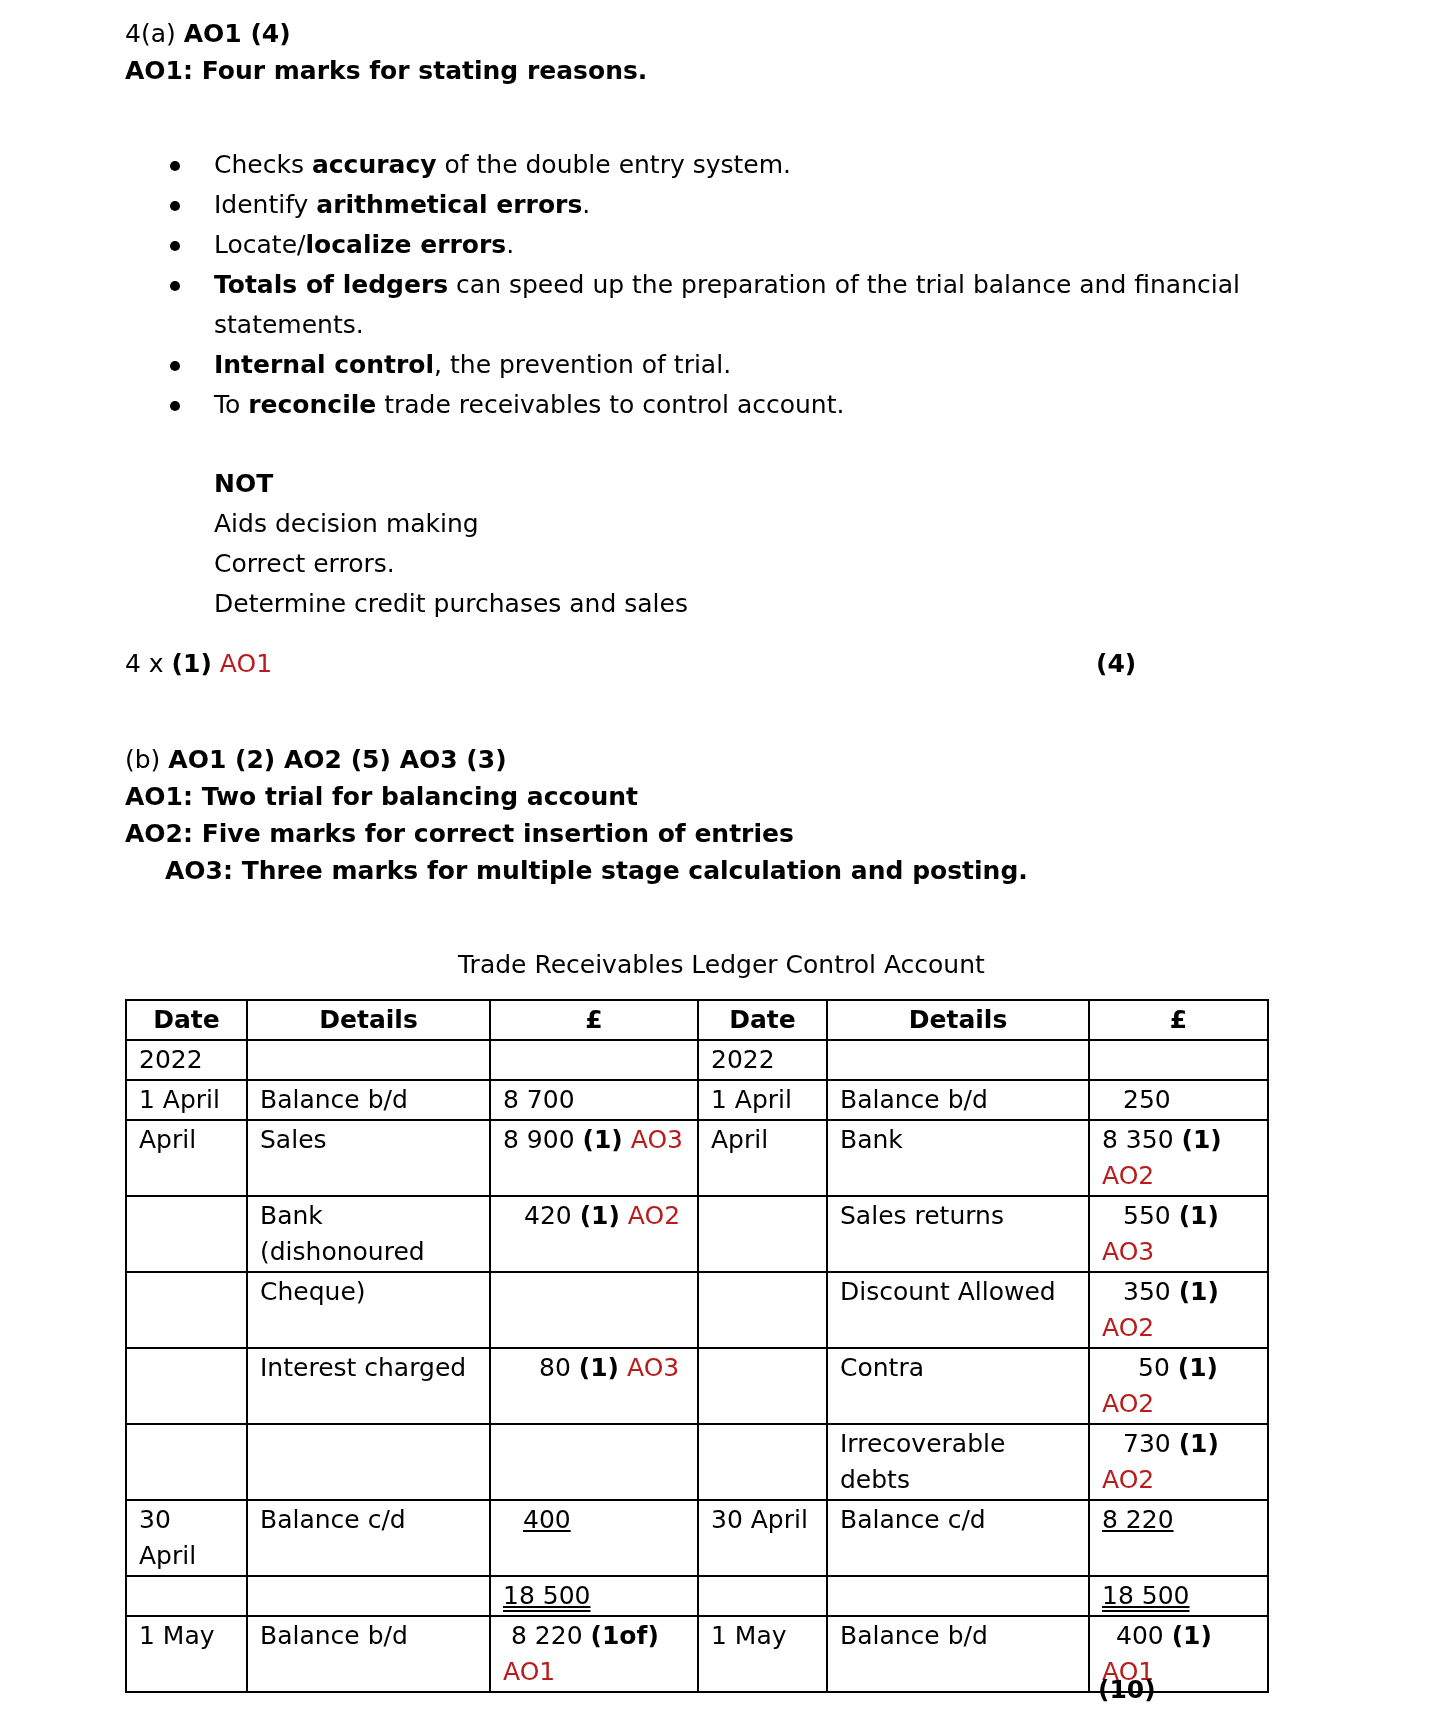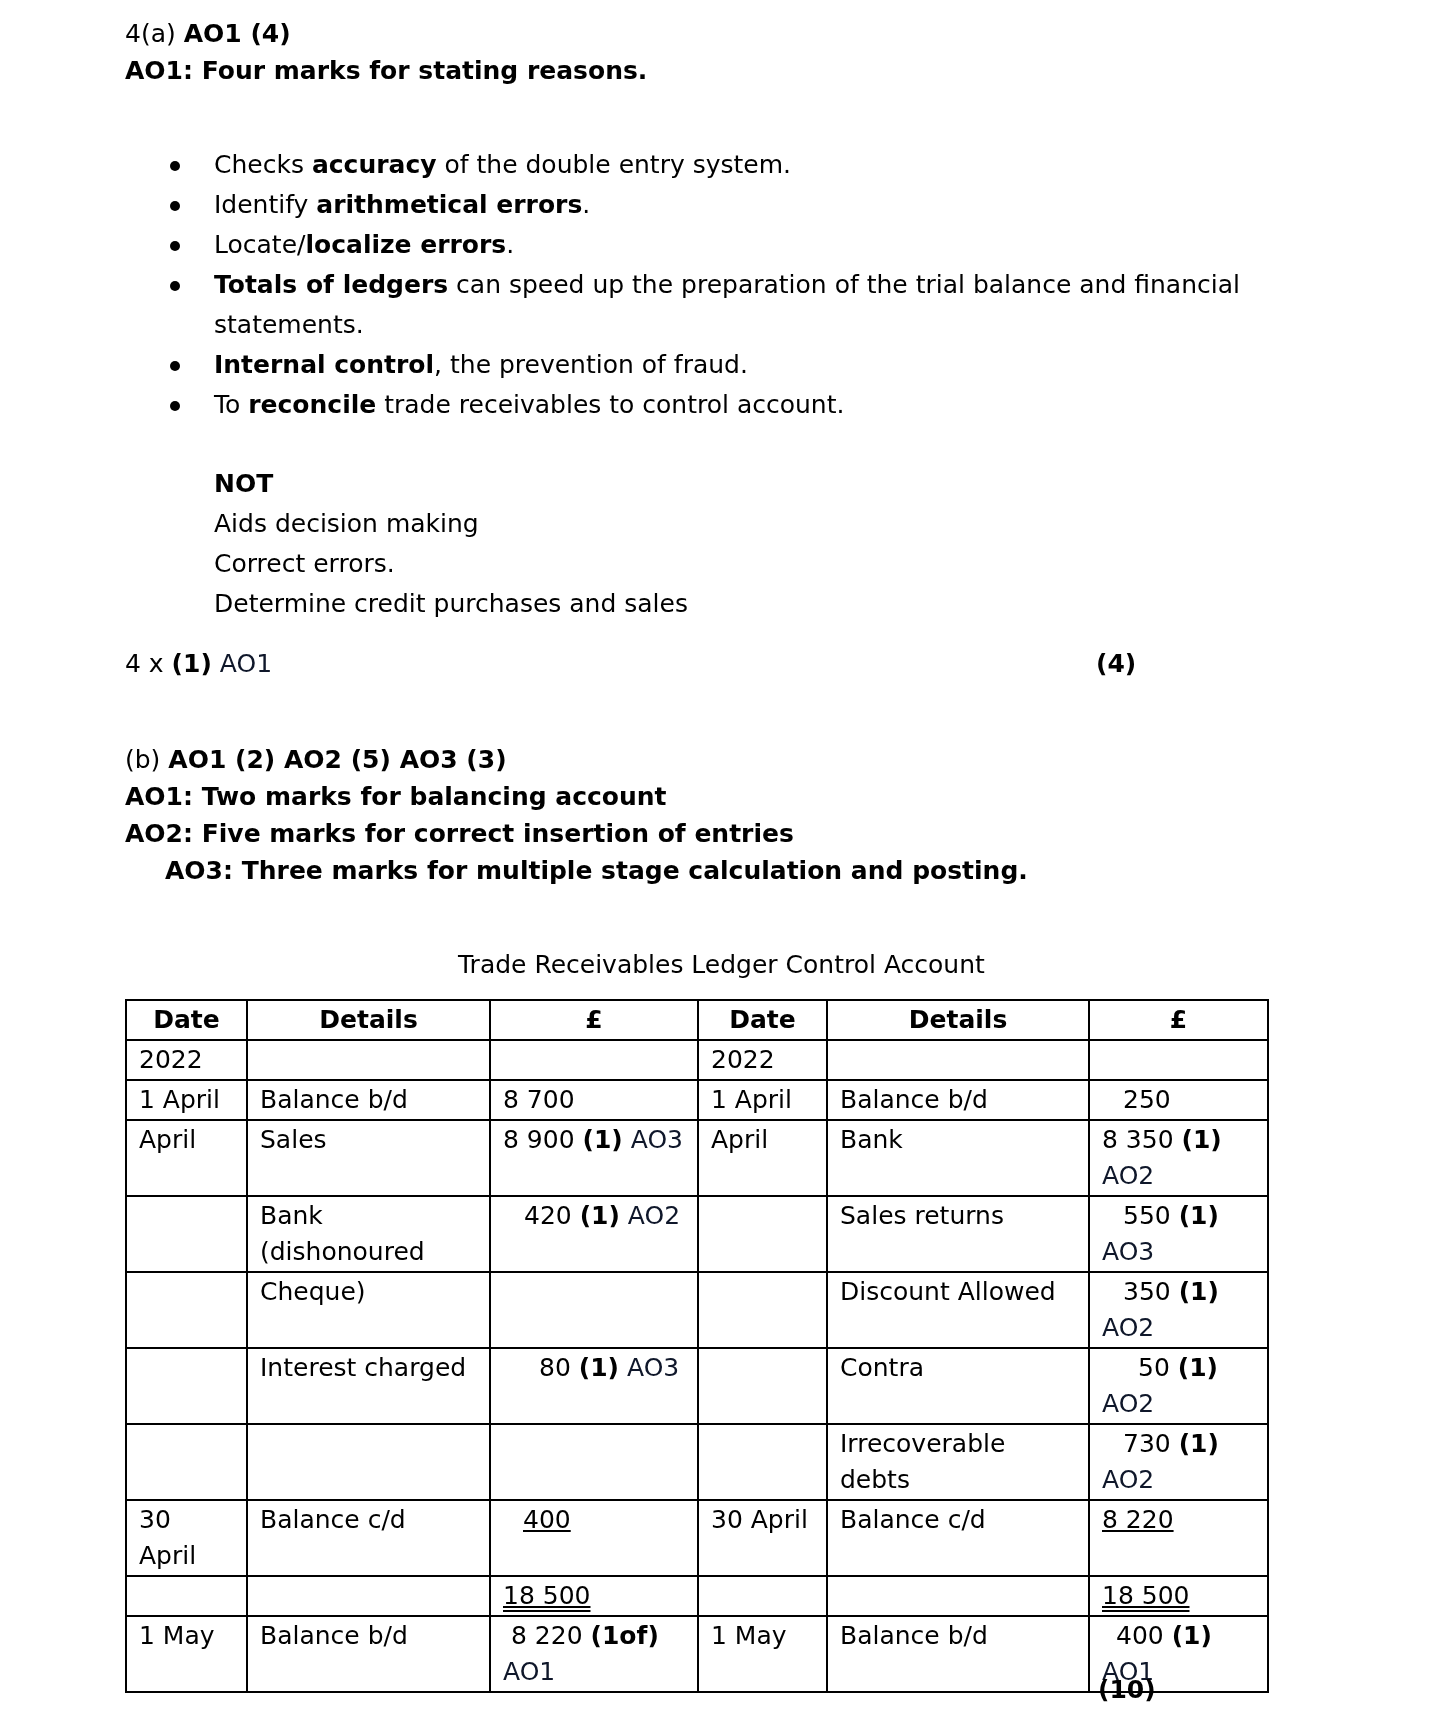--- a/index.html
+++ b/index.html
@@ -3,21 +3,21 @@
 <meta charset="utf-8">
 <style>
   html, body { margin: 0; padding: 0; background: #ffffff; }
   body {
     width: 1434px; height: 1712px; position: relative; overflow: hidden;
     font-family: "DejaVu Sans", "Liberation Sans", sans-serif;
     color: #000; font-size: 25px;
   }
   .abs { position: absolute; }
   b { font-weight: bold; }
-  .red { color: #0f172a; }
+  .red { color: #b91c1c; }
   .line { white-space: nowrap; line-height: 36px; }
   .ul { text-decoration: underline; }
   .dul { text-decoration: underline double; }
 
   .bullets { position: absolute; left: 160px; top: 145px; width: 1120px; }
   .bullet { position: relative; padding-left: 54px; line-height: 40px; }
   .bullet .dot { position: absolute; left: 10px; top: 16px; width: 10px; height: 10px; border-radius: 50%; background: #000; }
 
   table.ledger {
     position: absolute; left: 125px; top: 999px; width: 1142px;
@@ -38,42 +38,42 @@
 </div>
 <div class="abs line" style="left:125px; top:53px;">
   <b>AO1: Four marks for stating reasons.</b>
 </div>
 
 <div class="bullets">
   <div class="bullet"><span class="dot"></span><span>Checks </span><b>accuracy</b><span> of the double entry system.</span></div>
   <div class="bullet"><span class="dot"></span><span>Identify </span><b>arithmetical errors</b><span>.</span></div>
   <div class="bullet"><span class="dot"></span><span>Locate/</span><b>localize errors</b><span>.</span></div>
   <div class="bullet"><span class="dot"></span><span></span><b>Totals of ledgers</b><span> can speed up the preparation of the trial balance and financial statements.</span></div>
-  <div class="bullet"><span class="dot"></span><span></span><b>Internal control</b><span>, the prevention of fraud.</span></div>
+  <div class="bullet"><span class="dot"></span><span></span><b>Internal control</b><span>, the prevention of trial.</span></div>
   <div class="bullet"><span class="dot"></span><span>To </span><b>reconcile</b><span> trade receivables to control account.</span></div>
 </div>
 
 <div class="abs" style="left:214px; top:464px; line-height:40px;">
   <div><b>NOT</b></div>
   <div>Aids decision making</div>
   <div>Correct errors.</div>
   <div>Determine credit purchases and sales</div>
 </div>
 
 <div class="abs line" style="left:125px; top:646px;">
   <span>4 x </span><b>(1)</b><span class="red"> AO1</span>
 </div>
 <div class="abs line" style="left:1096px; top:646px;">
   <b>(4)</b>
 </div>
 
 <div class="abs line" style="left:125px; top:742px;text-align:center;">
   <span>(b) </span><b>AO1 (2) AO2 (5) AO3 (3)</b>
 </div>
-<div class="abs line" style="left:125px; top:779px;"><b>AO1: Two marks for balancing account</b></div>
+<div class="abs line" style="left:125px; top:779px;"><b>AO1: Two trial for balancing account</b></div>
 <div class="abs line" style="left:125px; top:816px;"><b>AO2: Five marks for correct insertion of entries</b></div>
 <div class="abs line" style="left:125px; top:853px;margin-left:40px;"><b>AO3: Three marks for multiple stage calculation and posting.</b></div>
 
 <div class="abs line" style="left:458px; top:947px;">Trade Receivables Ledger Control Account</div>
 
 <table class="ledger">
   <colgroup>
     <col style="width:121px">
       <col style="width:243px">
       <col style="width:208px">

